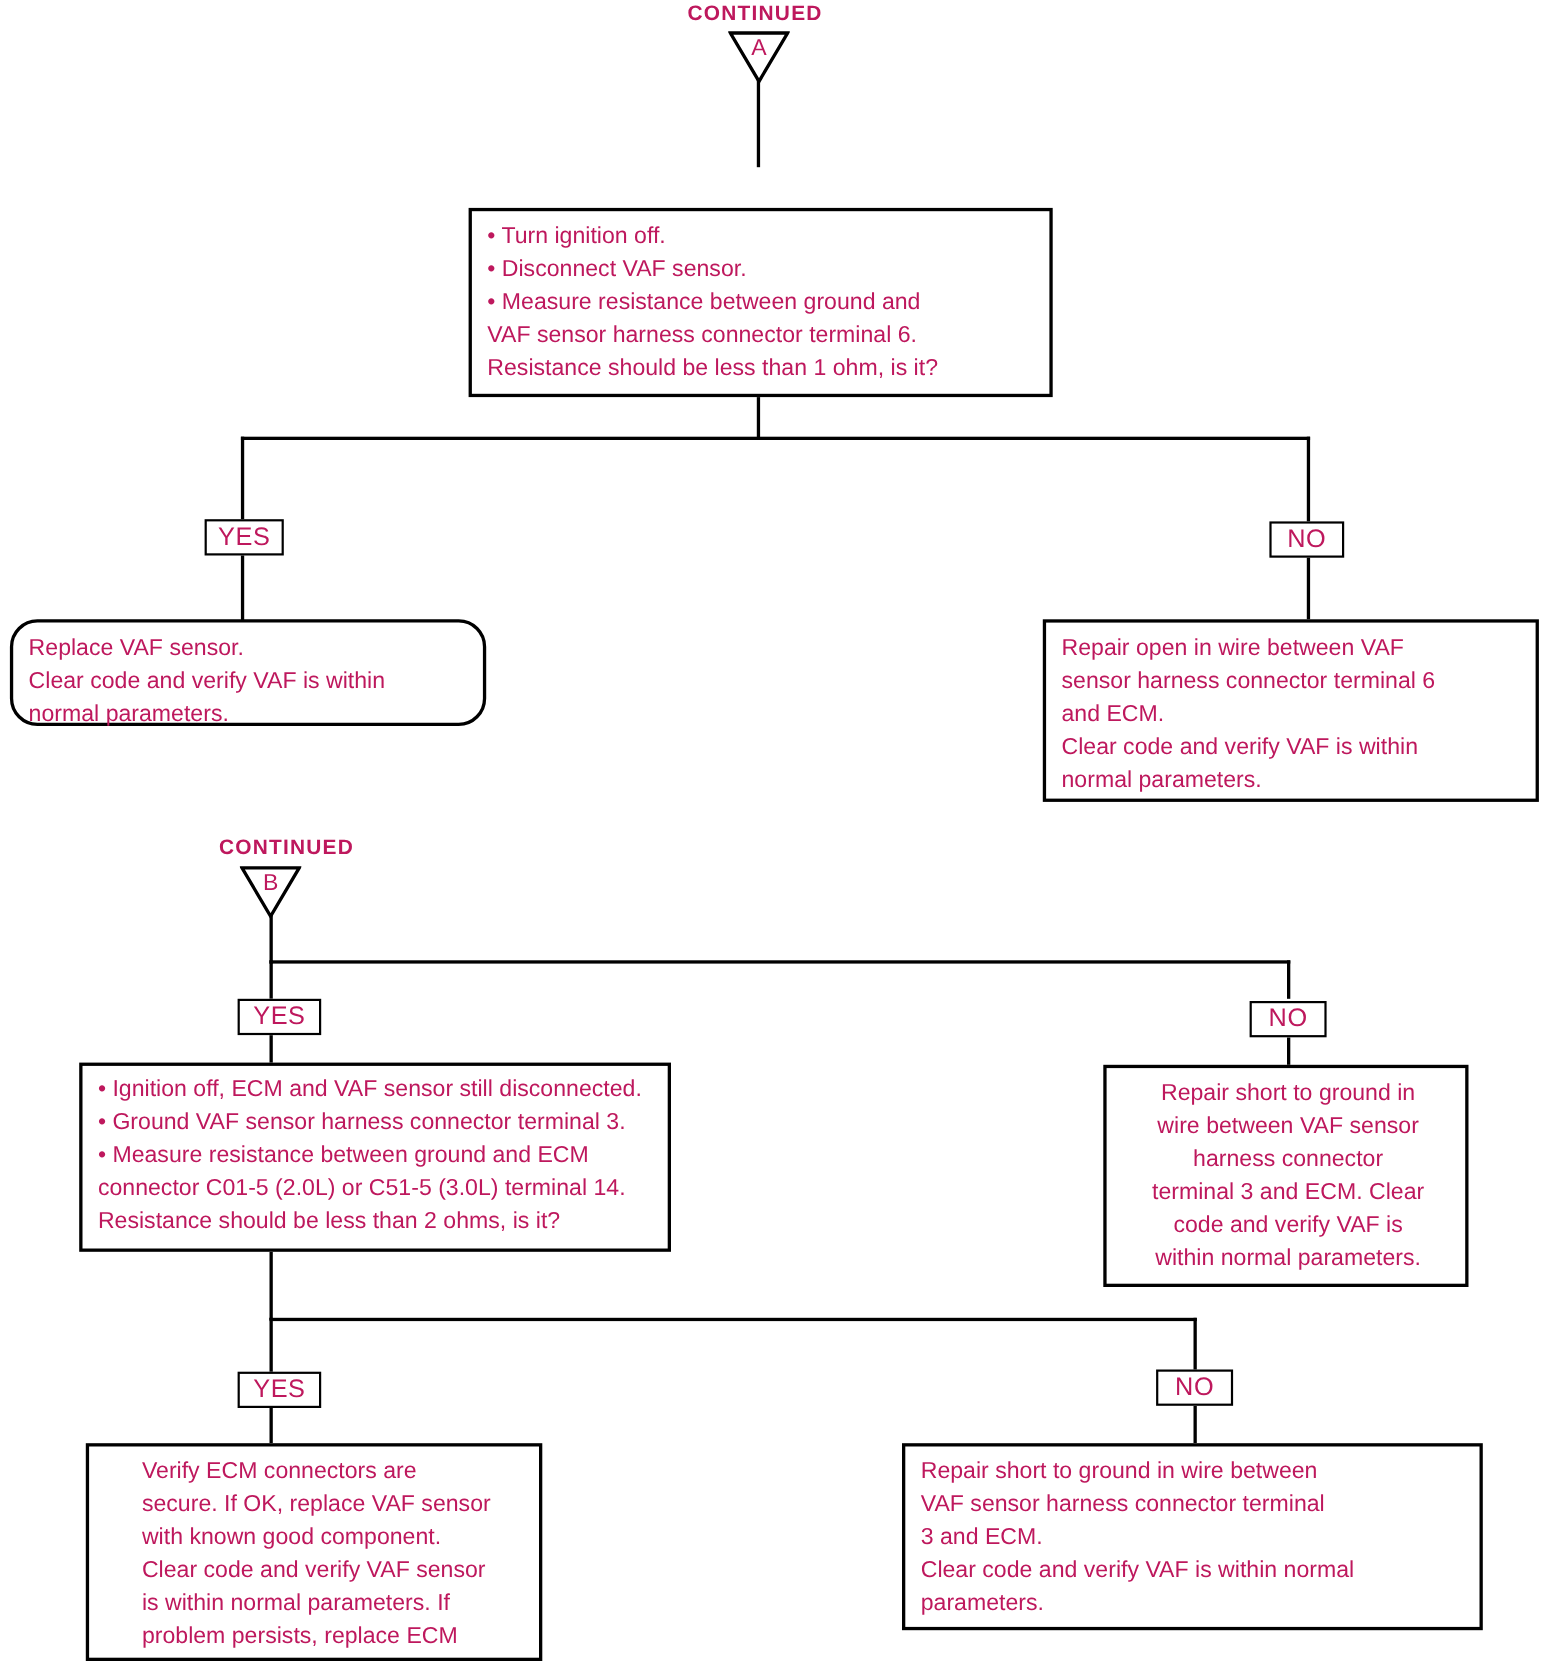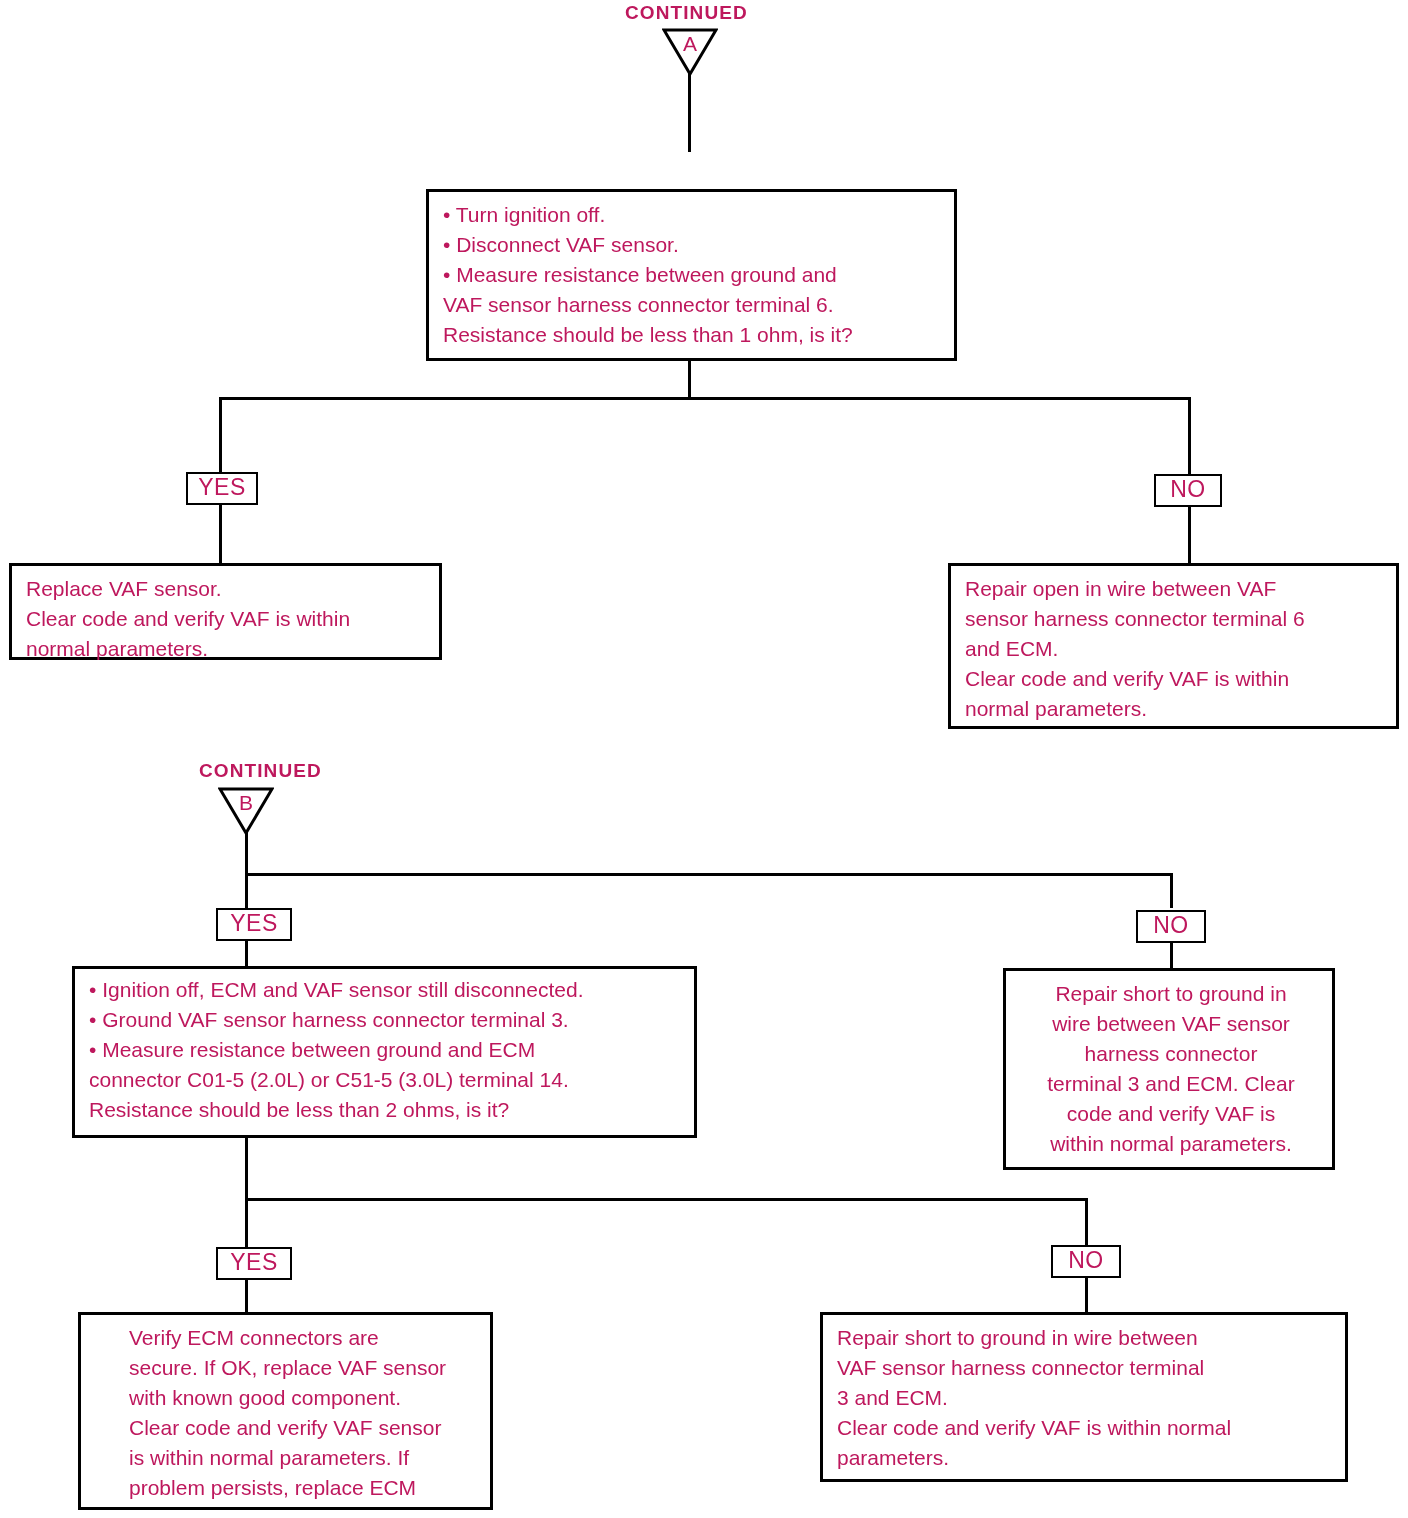--- a/index.html
+++ b/index.html
@@ -113,21 +113,21 @@
   <div class="hline" style="left:219px; top:397px; width:972px;"></div>
   <div class="vline" style="left:219px; top:397px; height:78px;"></div>
   <div class="vline" style="left:1188px; top:397px; height:80px;"></div>
 
   <div class="yesno" style="left:186px; top:472px; width:72px; height:33px;">YES</div>
   <div class="yesno" style="left:1154px; top:474px; width:68px; height:33px;">NO</div>
 
   <div class="vline" style="left:219px; top:503px; height:62px;"></div>
   <div class="vline" style="left:1188px; top:505px; height:60px;"></div>
 
-  <div class="box" style="left:9px; top:563px; width:433px; height:97px;">Replace VAF sensor.
+  <div class="box" style="left:9px; top:563px; width:433px; height:97px;border-radius:25px;">Replace VAF sensor.
 Clear code and verify VAF is within
 normal parameters.</div>
 
   <div class="box" style="left:948px; top:563px; width:451px; height:166px;">Repair open in wire between VAF
 sensor harness connector terminal 6
 and ECM.
 Clear code and verify VAF is within
 normal parameters.</div>
 
   <div class="continued" style="left:199px; top:760px;">CONTINUED</div>
@@ -143,21 +143,21 @@
   <div class="hline" style="left:245px; top:873px; width:928px;"></div>
   <div class="vline" style="left:245px; top:873px; height:35px;"></div>
   <div class="vline" style="left:1170px; top:873px; height:35px;"></div>
 
   <div class="yesno" style="left:216px; top:908px; width:76px; height:33px;">YES</div>
   <div class="yesno" style="left:1136px; top:910px; width:70px; height:33px;">NO</div>
 
   <div class="vline" style="left:245px; top:941px; height:27px;"></div>
   <div class="vline" style="left:1170px; top:943px; height:27px;"></div>
 
-  <div class="box tight" style="left:72px; top:966px; width:625px; height:172px;">• Ignition off, ECM and VAF sensor still disconnected.
+  <div class="box tight" style="left:72px; top:966px; width:538px; height:172px;">• Ignition off, ECM and VAF sensor still disconnected.
 • Ground VAF sensor harness connector terminal 3.
 • Measure resistance between ground and ECM
    connector C01-5 (2.0L) or C51-5 (3.0L) terminal 14.
 Resistance should be less than 2 ohms, is it?</div>
 
   <div class="box" style="left:1003px; top:968px; width:332px; height:202px;text-align:center;">Repair short to ground in
 wire between VAF sensor
 harness connector
 terminal 3 and ECM. Clear
 code and verify VAF is

